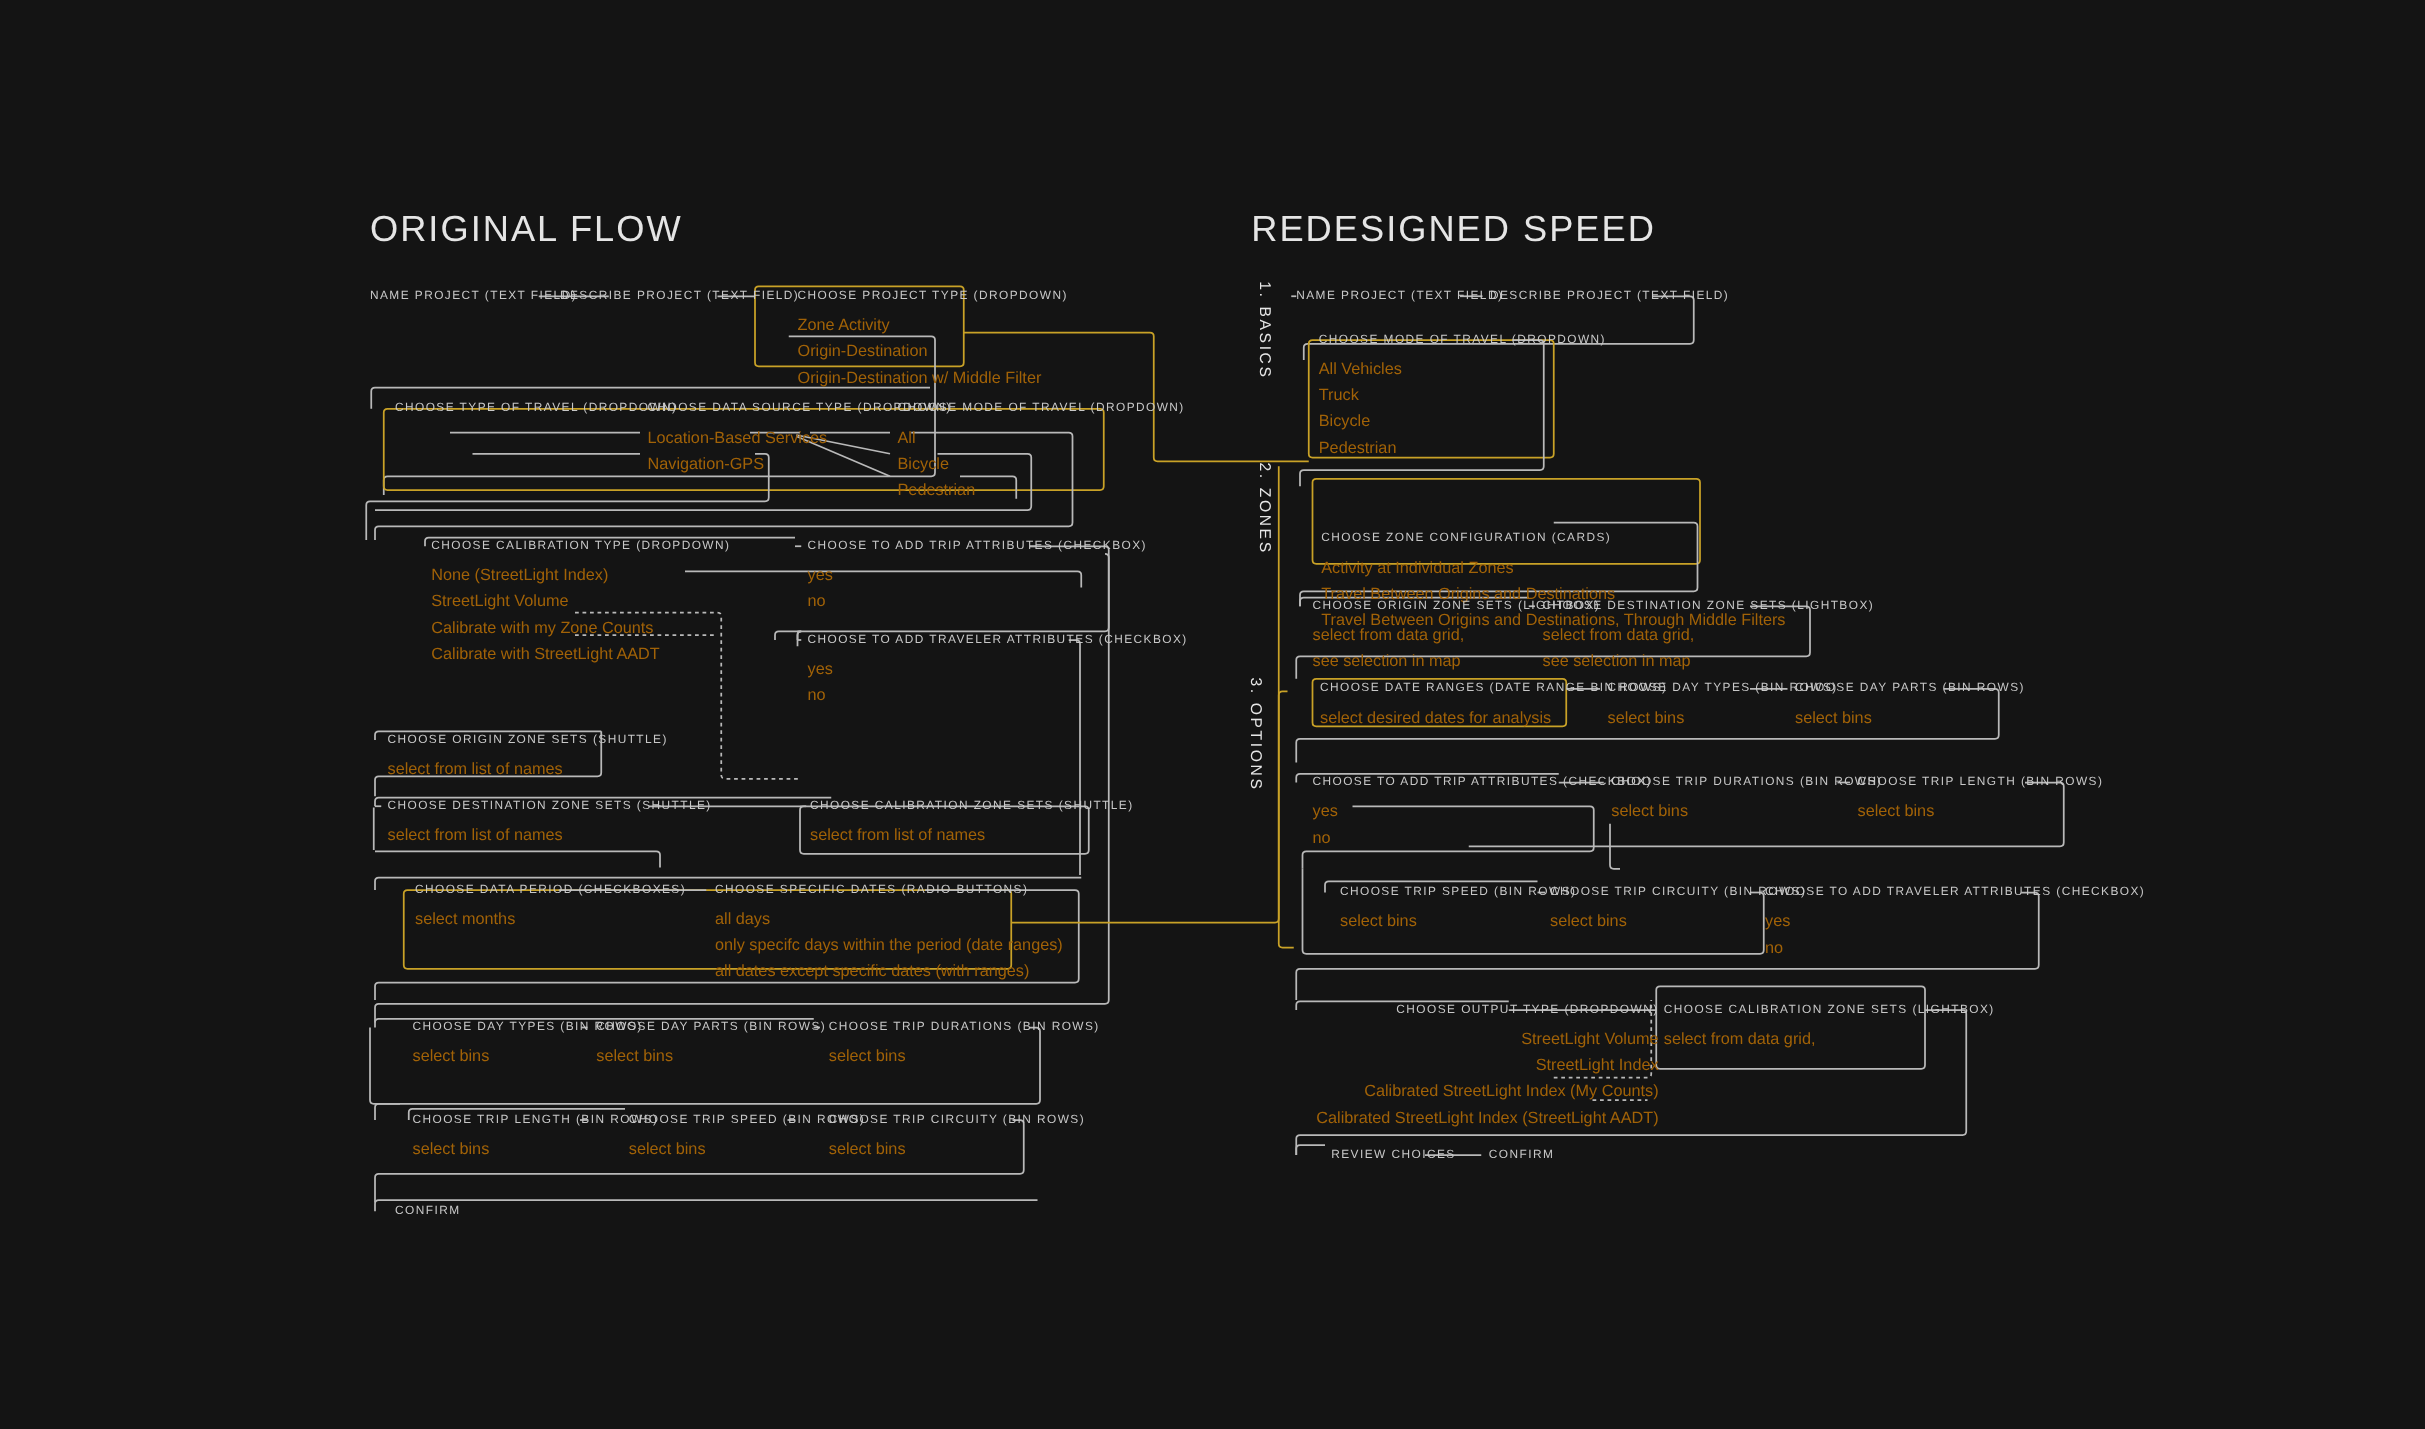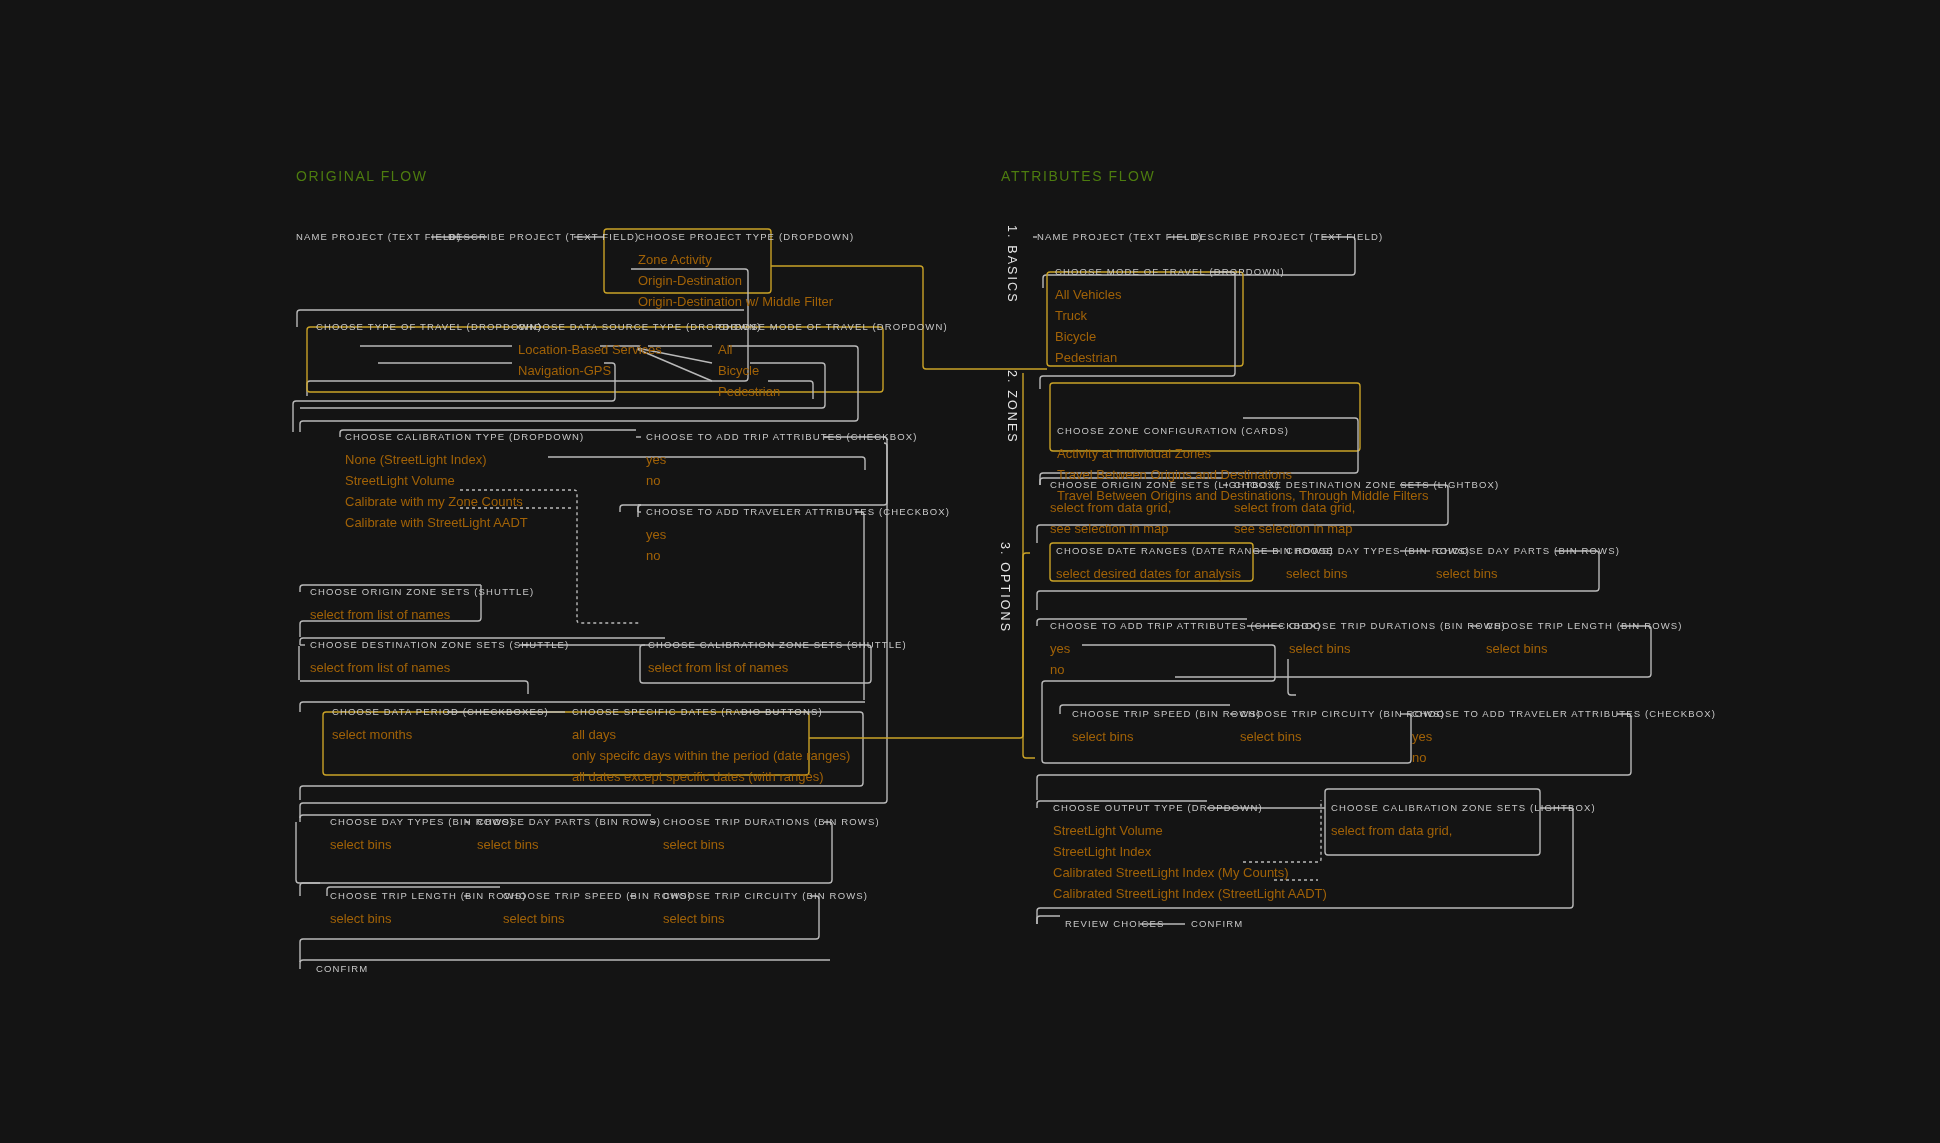--- a/index.html
+++ b/index.html
@@ -7,21 +7,21 @@
   body{
     width:1940px;height:1143px;
     background:#141414;
     font-family:"Liberation Sans","DejaVu Sans",sans-serif;
     overflow:hidden;position:relative;
   }
   #canvas{position:absolute;left:0;top:0;width:1940px;height:1143px;}
 
   
   .flow-title{
-    position:absolute;color:#4d7c0f;font-size:14px;letter-spacing:1.6px;
+    position:absolute;color:#e5e5e5;font-size:29px;letter-spacing:1.6px;
     font-weight:400;white-space:nowrap;
   }
 
   
   .phase-label{
     position:absolute;color:#e6e6e6;font-size:12.5px;letter-spacing:2.1px;
     white-space:nowrap;transform-origin:left top;
     transform:rotate(90deg);
   }
 
@@ -219,21 +219,21 @@
                        L 1040 908 Q 1037 908 1037 911 L 1037 924"></path>
 
     <path class="wd" d="M 1243 862 L 1318 862 Q 1321 862 1321 859 L 1321 800"></path>
     <path class="wd" d="M 1274 880 L 1318 880"></path>
 
     <path class="w" d="M 1037 924 L 1037 919 Q 1037 916 1040 916 L 1060 916"></path>
     <path class="w" d="M 1140 924 L 1185 924"></path>
   </svg>
 
   <div class="flow-title" style="left:296px;top:168px;">ORIGINAL FLOW</div>
-  <div class="flow-title" style="left:1001px;top:168px;">ATTRIBUTES FLOW</div>
+  <div class="flow-title" style="left:1001px;top:168px;">REDESIGNED SPEED</div>
 
   <div class="phase-label" style="left:1019px;top:225px;">1. BASICS</div>
   <div class="phase-label" style="left:1019px;top:370px;">2. ZONES</div>
   <div class="phase-label" style="left:1012px;top:542px;">3. OPTIONS</div>
 
   <div class="step" style="left:296px;top:231px;">
     <div class="step-label">NAME PROJECT (TEXT FIELD)</div>
   </div>
 
   <div class="step" style="left:448px;top:231px;">
@@ -480,21 +480,21 @@
   </div>
 
   <div class="step" style="left:1412px;top:708px;">
     <div class="step-label">CHOOSE TO ADD TRAVELER ATTRIBUTES (CHECKBOX)</div>
     <div class="step-opts">
       <div class="opt">yes</div>
       <div class="opt">no</div>
     </div>
   </div>
 
-  <div class="step" style="left:1053px;top:802px;">
+  <div class="step" style="left:1053px;top:802px;text-align:right;">
     <div class="step-label">CHOOSE OUTPUT TYPE (DROPDOWN)</div>
     <div class="step-opts">
       <div class="opt">StreetLight Volume</div>
       <div class="opt">StreetLight Index</div>
       <div class="opt">Calibrated StreetLight Index (My Counts)</div>
       <div class="opt">Calibrated StreetLight Index (StreetLight AADT)</div>
     </div>
   </div>
 
   <div class="step" style="left:1331px;top:802px;">

